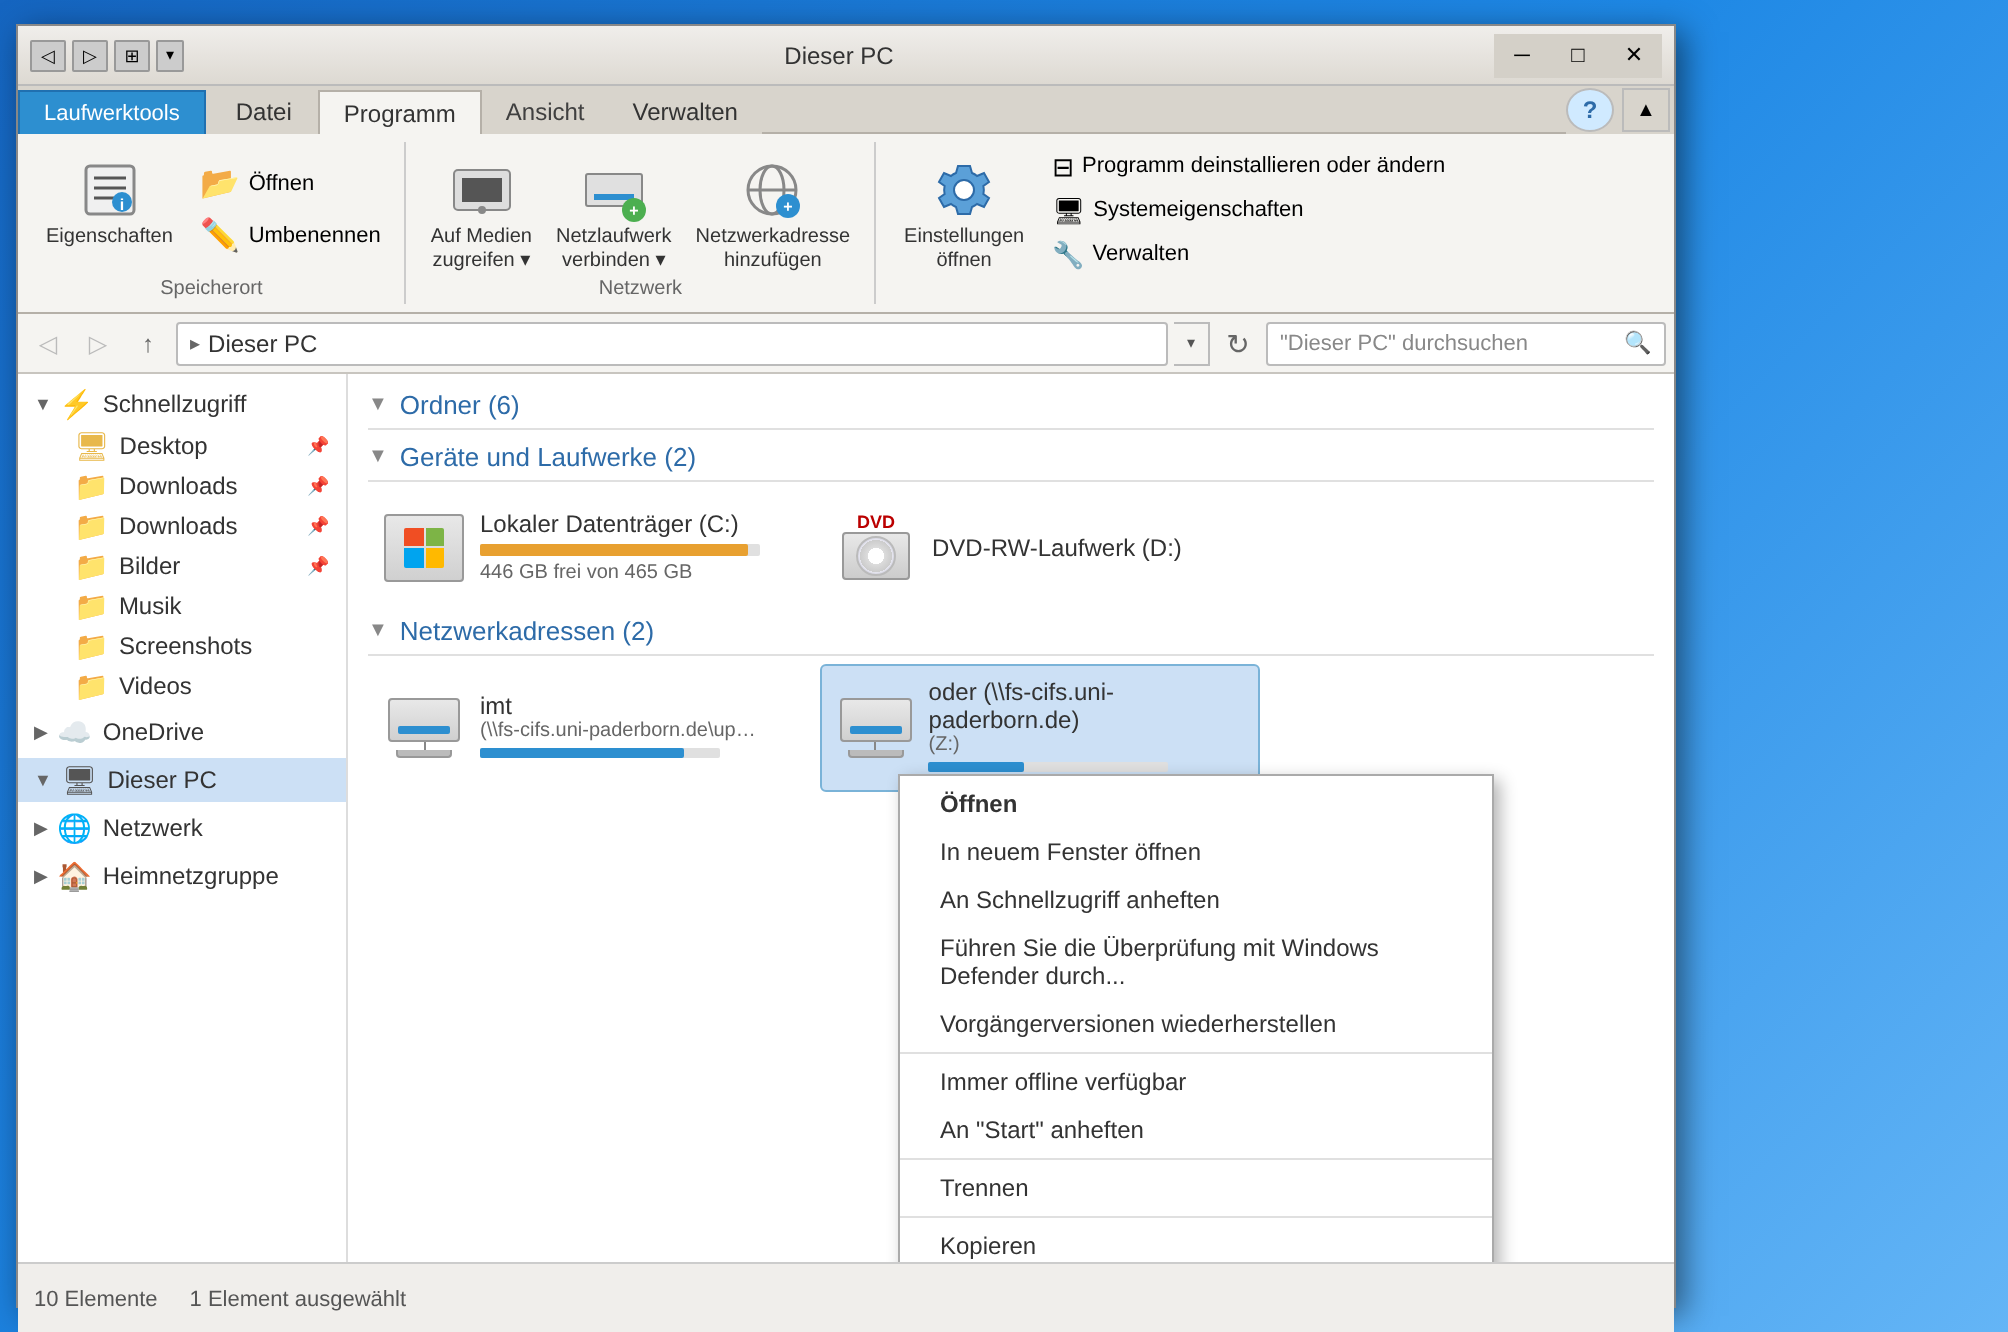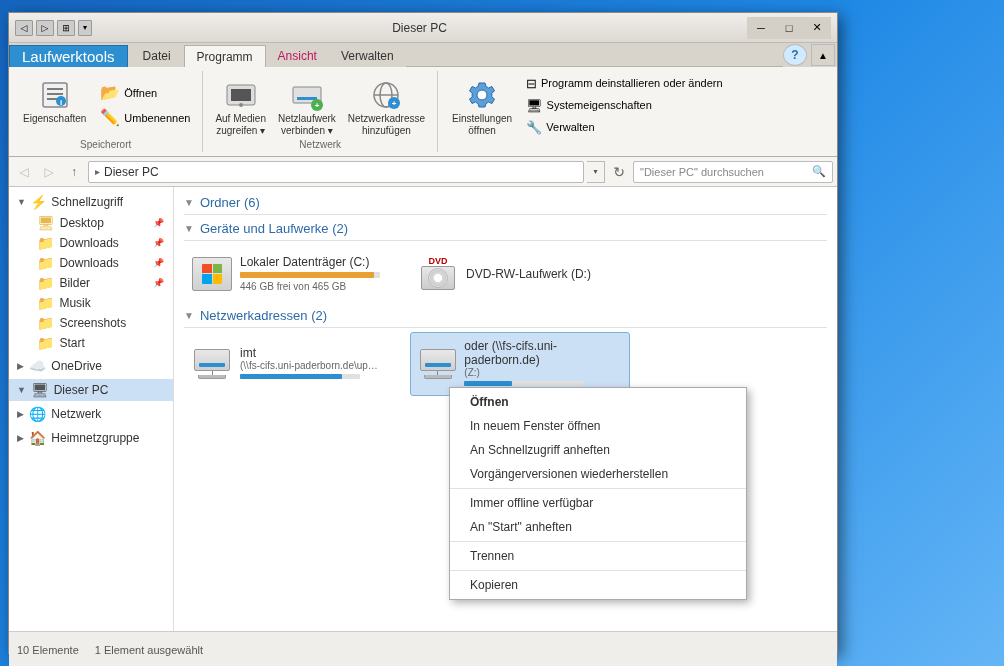--- a/index.html
+++ b/index.html
@@ -21,24 +21,24 @@
     </div>
     <div style="flex: 1; text-align: center; font-size: 12px; color: #333;">Dieser PC</div>
     <div style="display: flex; gap: 0;">
       <button style="width: 28px; height: 22px; border: none; background: #d4d0c8; cursor: pointer; font-size: 11px; border-radius: 0;">─</button>
       <button style="width: 28px; height: 22px; border: none; background: #d4d0c8; cursor: pointer; font-size: 11px; border-radius: 0;">□</button>
       <button style="width: 28px; height: 22px; border: none; background: #d4d0c8; cursor: pointer; font-size: 11px; border-radius: 0;">✕</button>
     </div>
   </div>
 
   <div style="height: 24px; background: #d8d4cc; display: flex; align-items: flex-end; padding-left: 0;">
-    <div style="padding: 3px 12px; font-size: 15px; cursor: pointer; background: #2d8fd0; color: white; height: 22px; display: flex; align-items: center; border: 1px solid #2070b0; border-bottom: none; margin-right: 2px;">Laufwerktools</div>
+    <div style="padding: 3px 12px; font-size: 11px; cursor: pointer; background: #2d8fd0; color: white; height: 22px; display: flex; align-items: center; border: 1px solid #2070b0; border-bottom: none; margin-right: 2px;">Laufwerktools</div>
     <div style="padding: 3px 12px; font-size: 12px; cursor: pointer; background: #d8d4cc; color: #333; height: 22px; display: flex; align-items: center; border: 1px solid transparent;">Datei</div>
     <div style="padding: 3px 12px; font-size: 12px; cursor: pointer; background: #f5f4f1; color: #333; height: 22px; display: flex; align-items: center; border: 1px solid #b5b0a8; border-bottom: none; font-weight: 500;">Programm</div>
-    <div style="padding: 3px 12px; font-size: 12px; cursor: pointer; background: #d8d4cc; color: #be185d; height: 22px; display: flex; align-items: center; text-align: right;">Ansicht</div>
+    <div style="padding: 3px 12px; font-size: 12px; cursor: pointer; background: #d8d4cc; color: #404040; height: 22px; display: flex; align-items: center; text-align: right;">Ansicht</div>
     <div style="padding: 3px 12px; font-size: 12px; cursor: pointer; background: #d8d4cc; color: #333; height: 22px; display: flex; align-items: center;">Verwalten</div>
     <div style="flex:1; border-bottom: 1px solid #b5b0a8;"></div>
     <button style="width: 24px; height: 22px; border: 1px solid #bbb; background: #d0eaff; color: #2d6ba8; font-size: 12px; font-weight: bold; cursor: pointer; margin-right: 4px; margin-bottom: 1px; border-radius: 50%;">?</button>
     <button style="width: 24px; height: 22px; border: 1px solid #bbb; background: #d8d4cc; font-size: 10px; cursor: pointer; margin-right: 2px; margin-bottom: 1px;">▲</button>
   </div>
 
   <div style="background: #f5f4f1; border-bottom: 1px solid #b5b0a8; display: flex; height: 90px; padding: 4px 0;">
 
     <div style="display: flex; flex-direction: column; padding: 0 8px; border-right: 1px solid #ccc;">
       <div style="display: flex; gap: 4px; flex: 1; align-items: flex-start; padding-top: 4px;">
@@ -186,21 +186,21 @@
       <div style="display: flex; align-items: center; gap: 5px; padding: 2px 8px 2px 28px; cursor: pointer; font-size: 12px; color: #333;">
         <span style="color: #e8b84b; font-size: 14px;">📁</span>
         <span>Musik</span>
       </div>
       <div style="display: flex; align-items: center; gap: 5px; padding: 2px 8px 2px 28px; cursor: pointer; font-size: 12px; color: #333;">
         <span style="color: #e8b84b; font-size: 14px;">📁</span>
         <span>Screenshots</span>
       </div>
       <div style="display: flex; align-items: center; gap: 5px; padding: 2px 8px 2px 28px; cursor: pointer; font-size: 12px; color: #333;">
         <span style="color: #e8b84b; font-size: 14px;">📁</span>
-        <span>Start</span>
+        <span>Videos</span>
       </div>
 
       <div style="display: flex; align-items: center; gap: 5px; padding: 3px 8px; cursor: pointer; font-size: 12px; color: #333; margin-top: 2px;">
         <span style="font-size: 9px; color: #666;">▶</span>
         <span style="color: #0078d4; font-size: 14px;">☁️</span>
         <span>OneDrive</span>
       </div>
 
       <div style="display: flex; align-items: center; gap: 5px; padding: 3px 8px; cursor: pointer; font-size: 12px; color: #333; background: #cce0f5; margin-top: 2px;">
         <span style="font-size: 9px; color: #666;">▼</span>
@@ -318,20 +318,21 @@
               </div>
             </div>
           </div>
         </div>
       </div>
 
       <div style="position: absolute; top: 200px; left: 275px; width: 298px; background: white; border: 1px solid #aaa; box-shadow: 3px 3px 8px rgba(0,0,0,0.3); z-index: 1000; font-size: 12px; padding: 2px 0;">
         <div style="padding: 5px 20px; cursor: pointer; font-weight: bold; color: #333;">Öffnen</div>
         <div style="padding: 5px 20px; cursor: pointer; color: #333;">In neuem Fenster öffnen</div>
         <div style="padding: 5px 20px; cursor: pointer; color: #333;">An Schnellzugriff anheften</div>
+        <div style="padding: 5px 20px; cursor: pointer; color: #333;">Führen Sie die Überprüfung mit Windows Defender durch...</div>
         <div style="padding: 5px 20px; cursor: pointer; color: #333;">Vorgängerversionen wiederherstellen</div>
         <hr style="border: none; border-top: 1px solid #e0e0e0; margin: 2px 0;">
         <div style="padding: 5px 20px; cursor: pointer; color: #333;">Immer offline verfügbar</div>
         <div style="padding: 5px 20px; cursor: pointer; color: #333;">An "Start" anheften</div>
         <hr style="border: none; border-top: 1px solid #e0e0e0; margin: 2px 0;">
         <div style="padding: 5px 20px; cursor: pointer; color: #333;">Trennen</div>
         <hr style="border: none; border-top: 1px solid #e0e0e0; margin: 2px 0;">
         <div style="padding: 5px 20px; cursor: pointer; color: #333;">Kopieren</div>
 
       </div>

